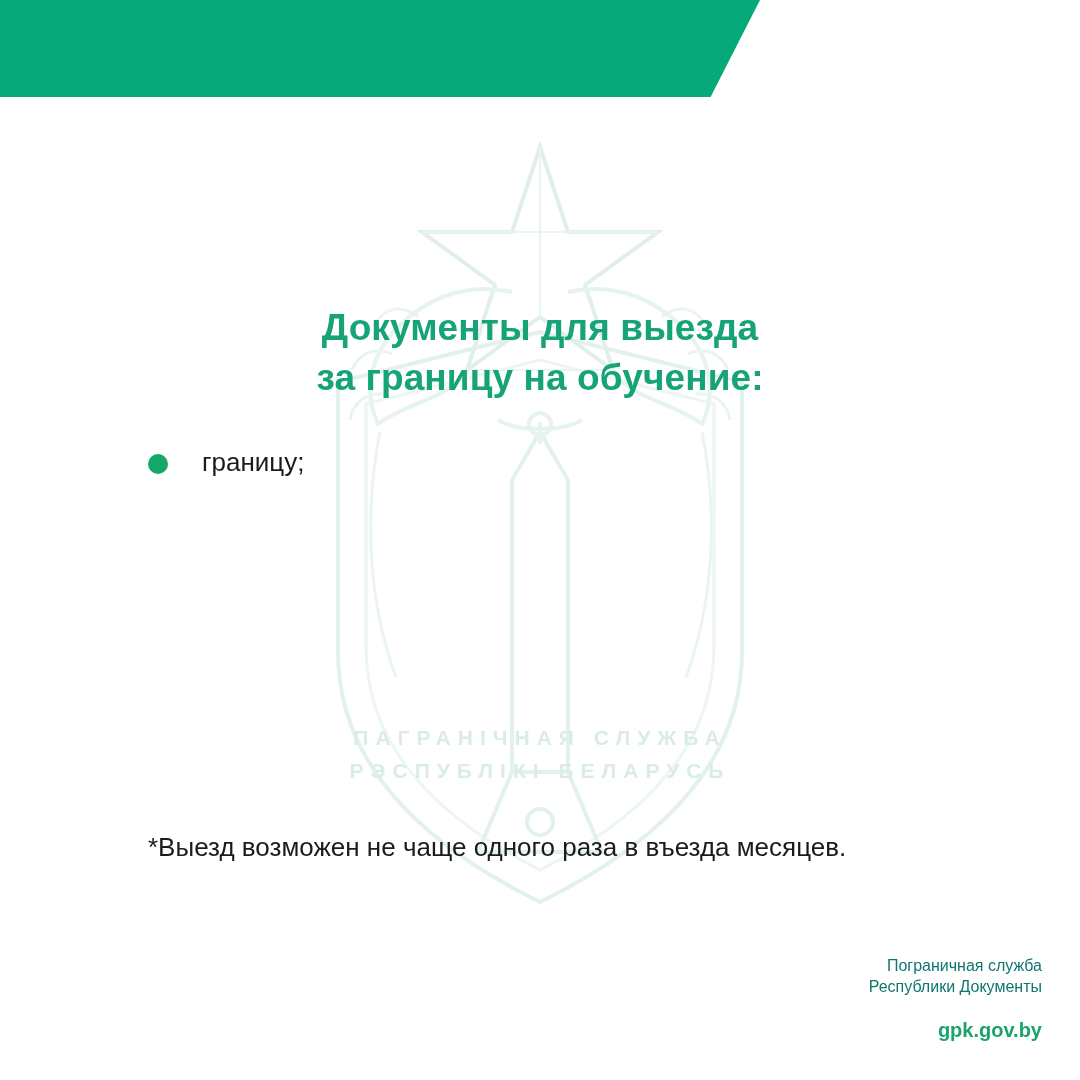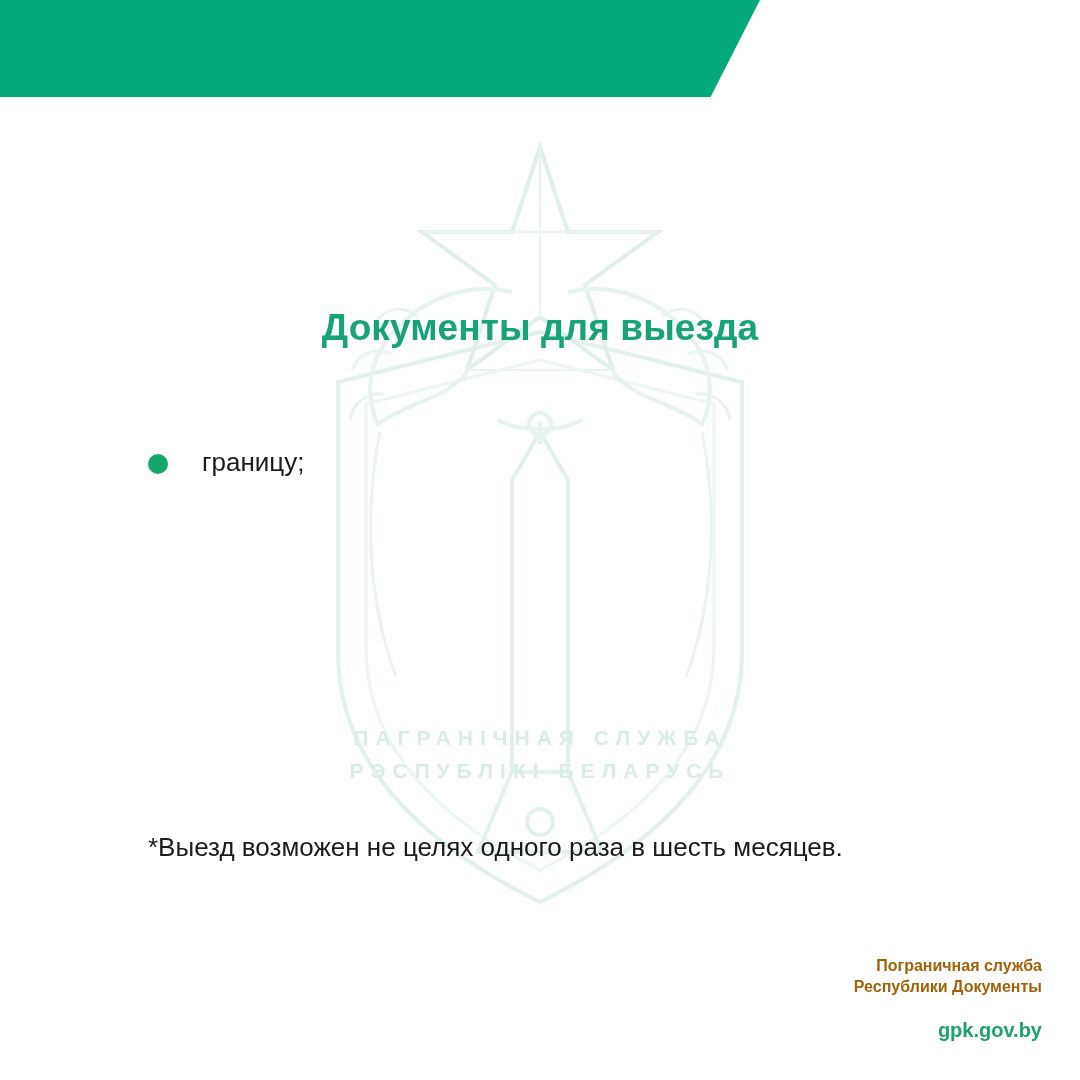--- a/index.html
+++ b/index.html
@@ -137,24 +137,24 @@
 
   
   .footer {
     position: absolute;
     right: 38px;
     bottom: 38px;
     text-align: right;
     z-index: 4;
   }
   .footer-org {
-    color: #a16207;
+    color: #0f766e;
     font-size: 16px;
     line-height: 21px;
-    font-weight: 700;
+    font-weight: 400;
   }
   .footer-org span {
     display: block;
   }
   .footer-site {
     margin-top: 21px;
     color: #1BA36E;
     font-size: 20px;
     line-height: 24px;
     font-weight: 700;
@@ -198,30 +198,31 @@
   <div class="header-banner"></div>
   <div class="header-title">
     <span>Пересечение границы в условиях</span>
     <span class="covid">COVID-19</span>
   </div>
 
   <div class="content">
 
     <h1 class="main-title">
       <span>Документы для выезда</span>
+      <span>за границу на обучение:</span>
     </h1>
 
     <ul class="bullet-list" style="list-style:none;margin:0;padding:0;">
       <li class="bullet-item">
         <span class="bullet-dot"></span>
         <span class="bullet-text">границу;</span>
       </li>
     </ul>
 
-    <p class="footnote">*Выезд возможен не целях одного раза в шесть месяцев.</p>
+    <p class="footnote">*Выезд возможен не чаще одного раза в въезда месяцев.</p>
   </div>
 
   <div class="footer">
     <div class="footer-org">
       <span>Пограничная служба</span>
       <span>Республики Документы</span>
     </div>
     <div class="footer-site">gpk.gov.by</div>
   </div>
 

